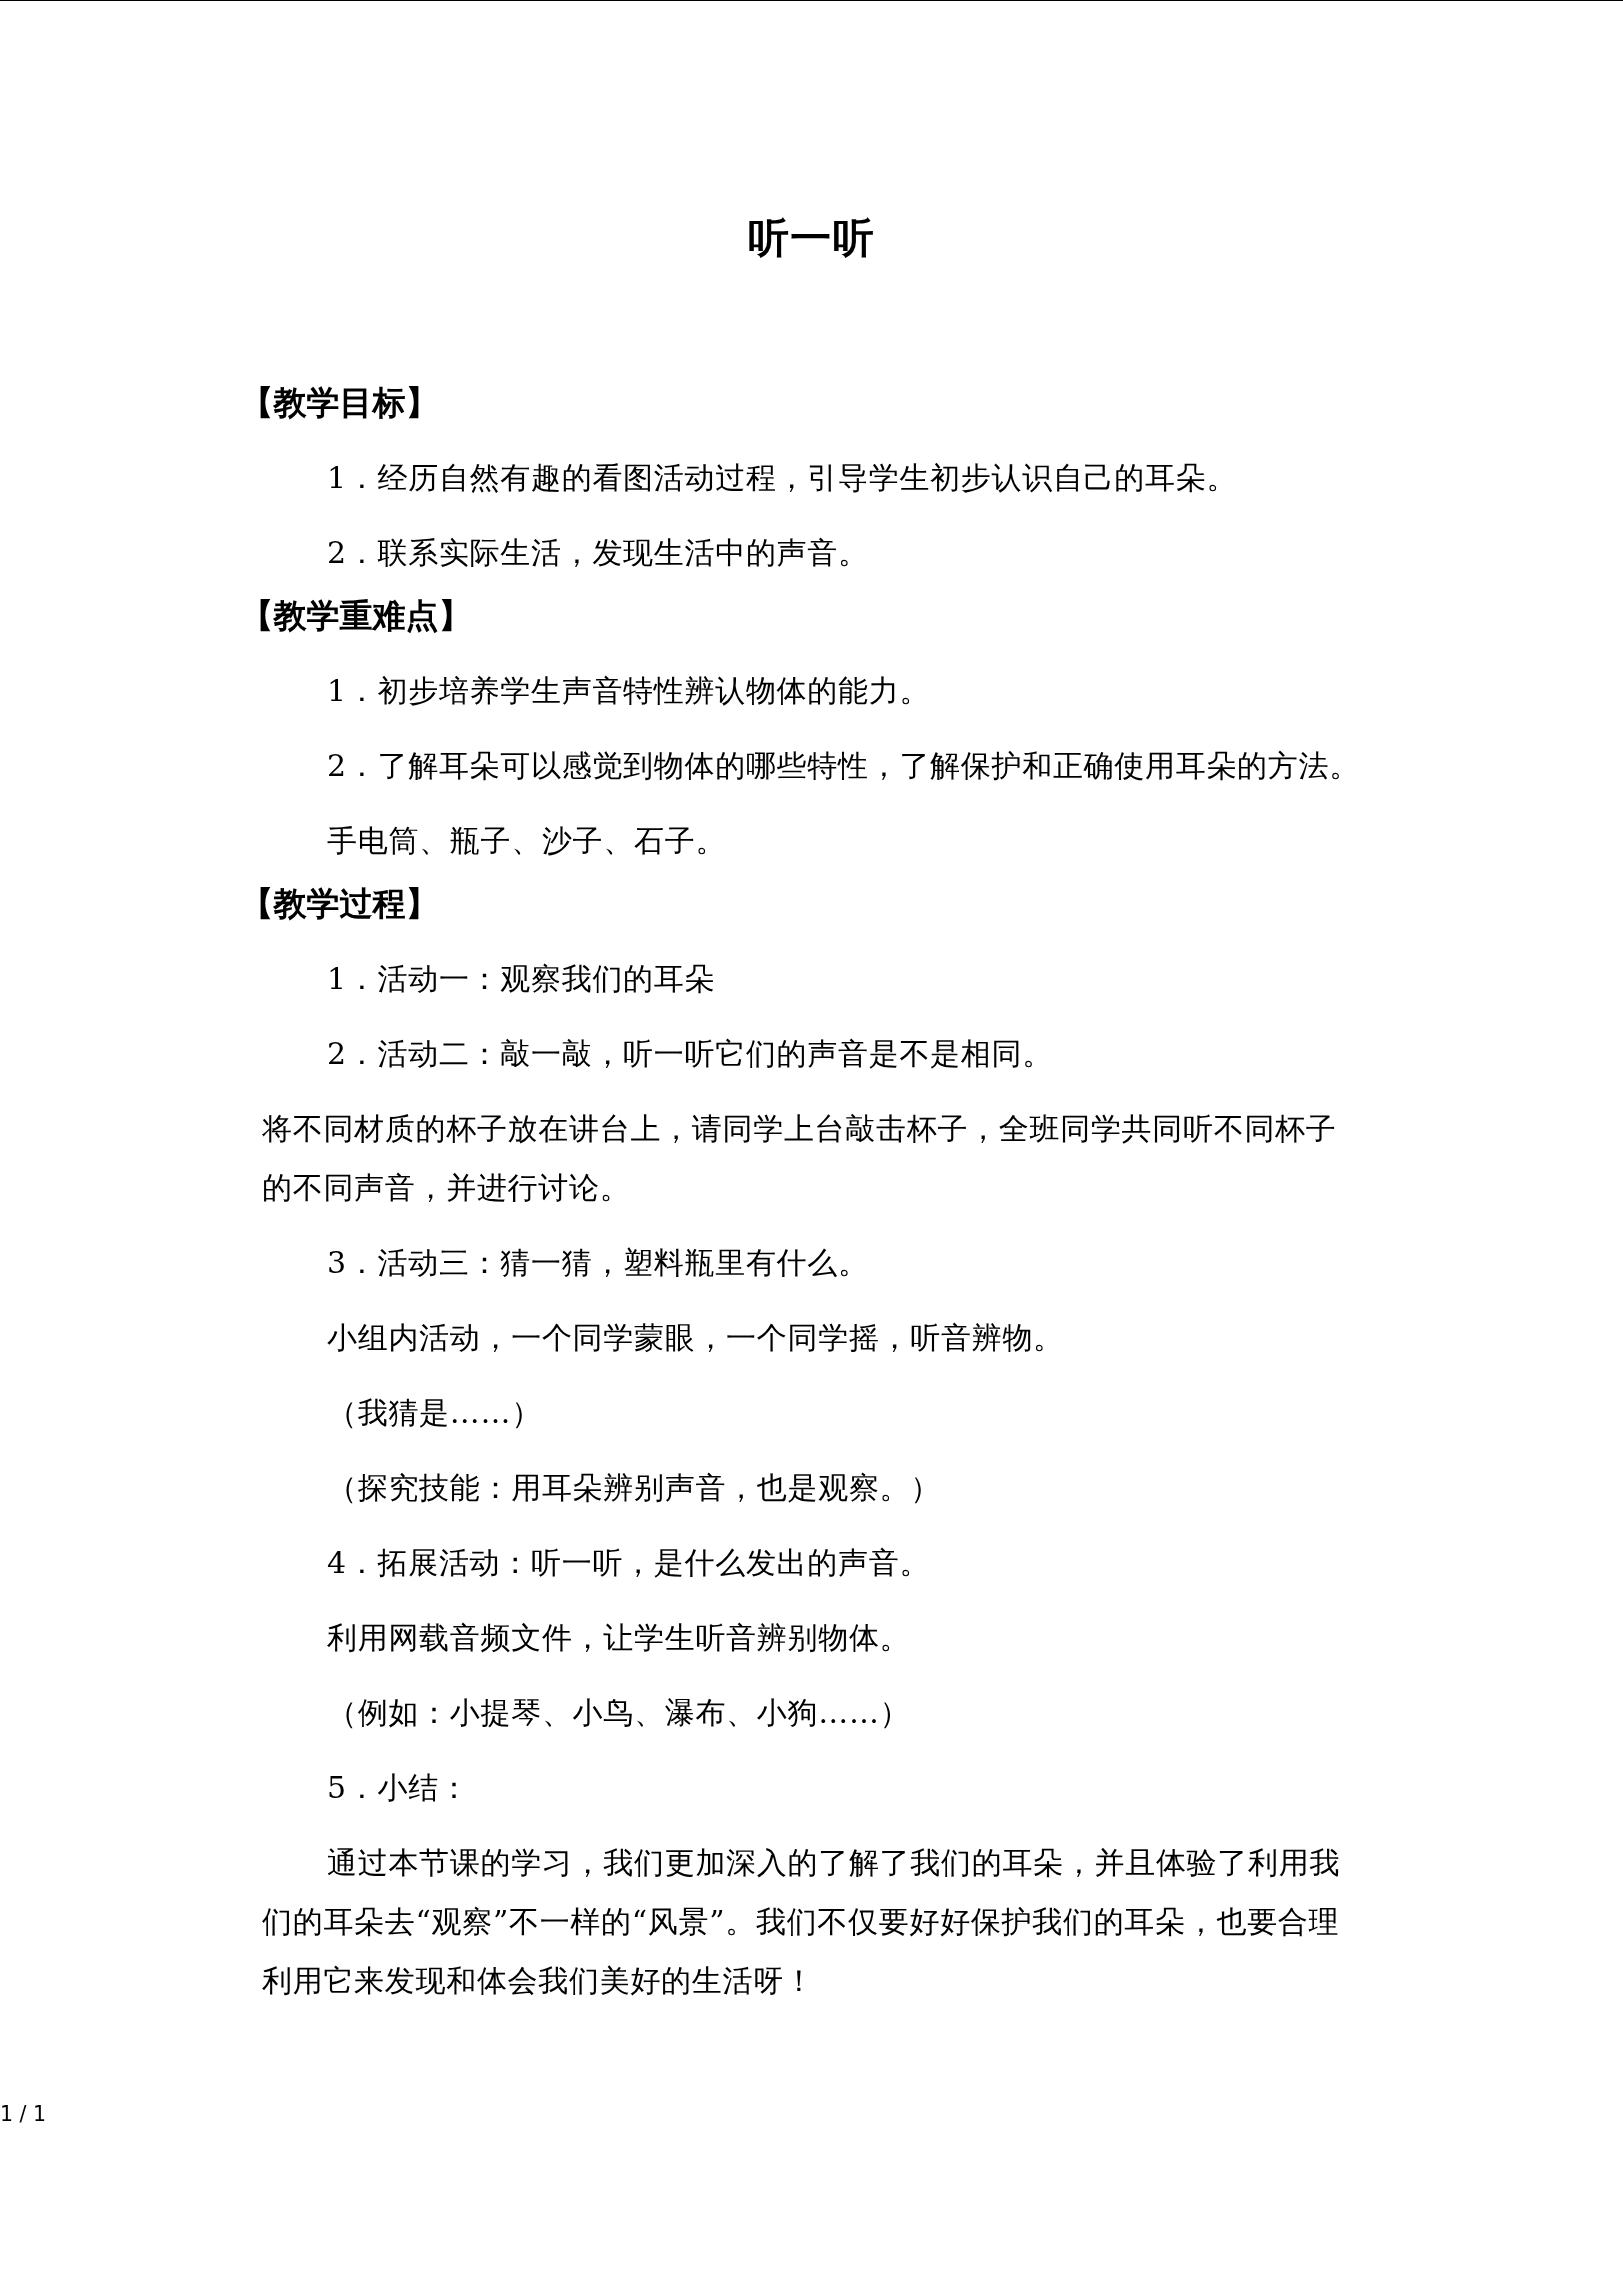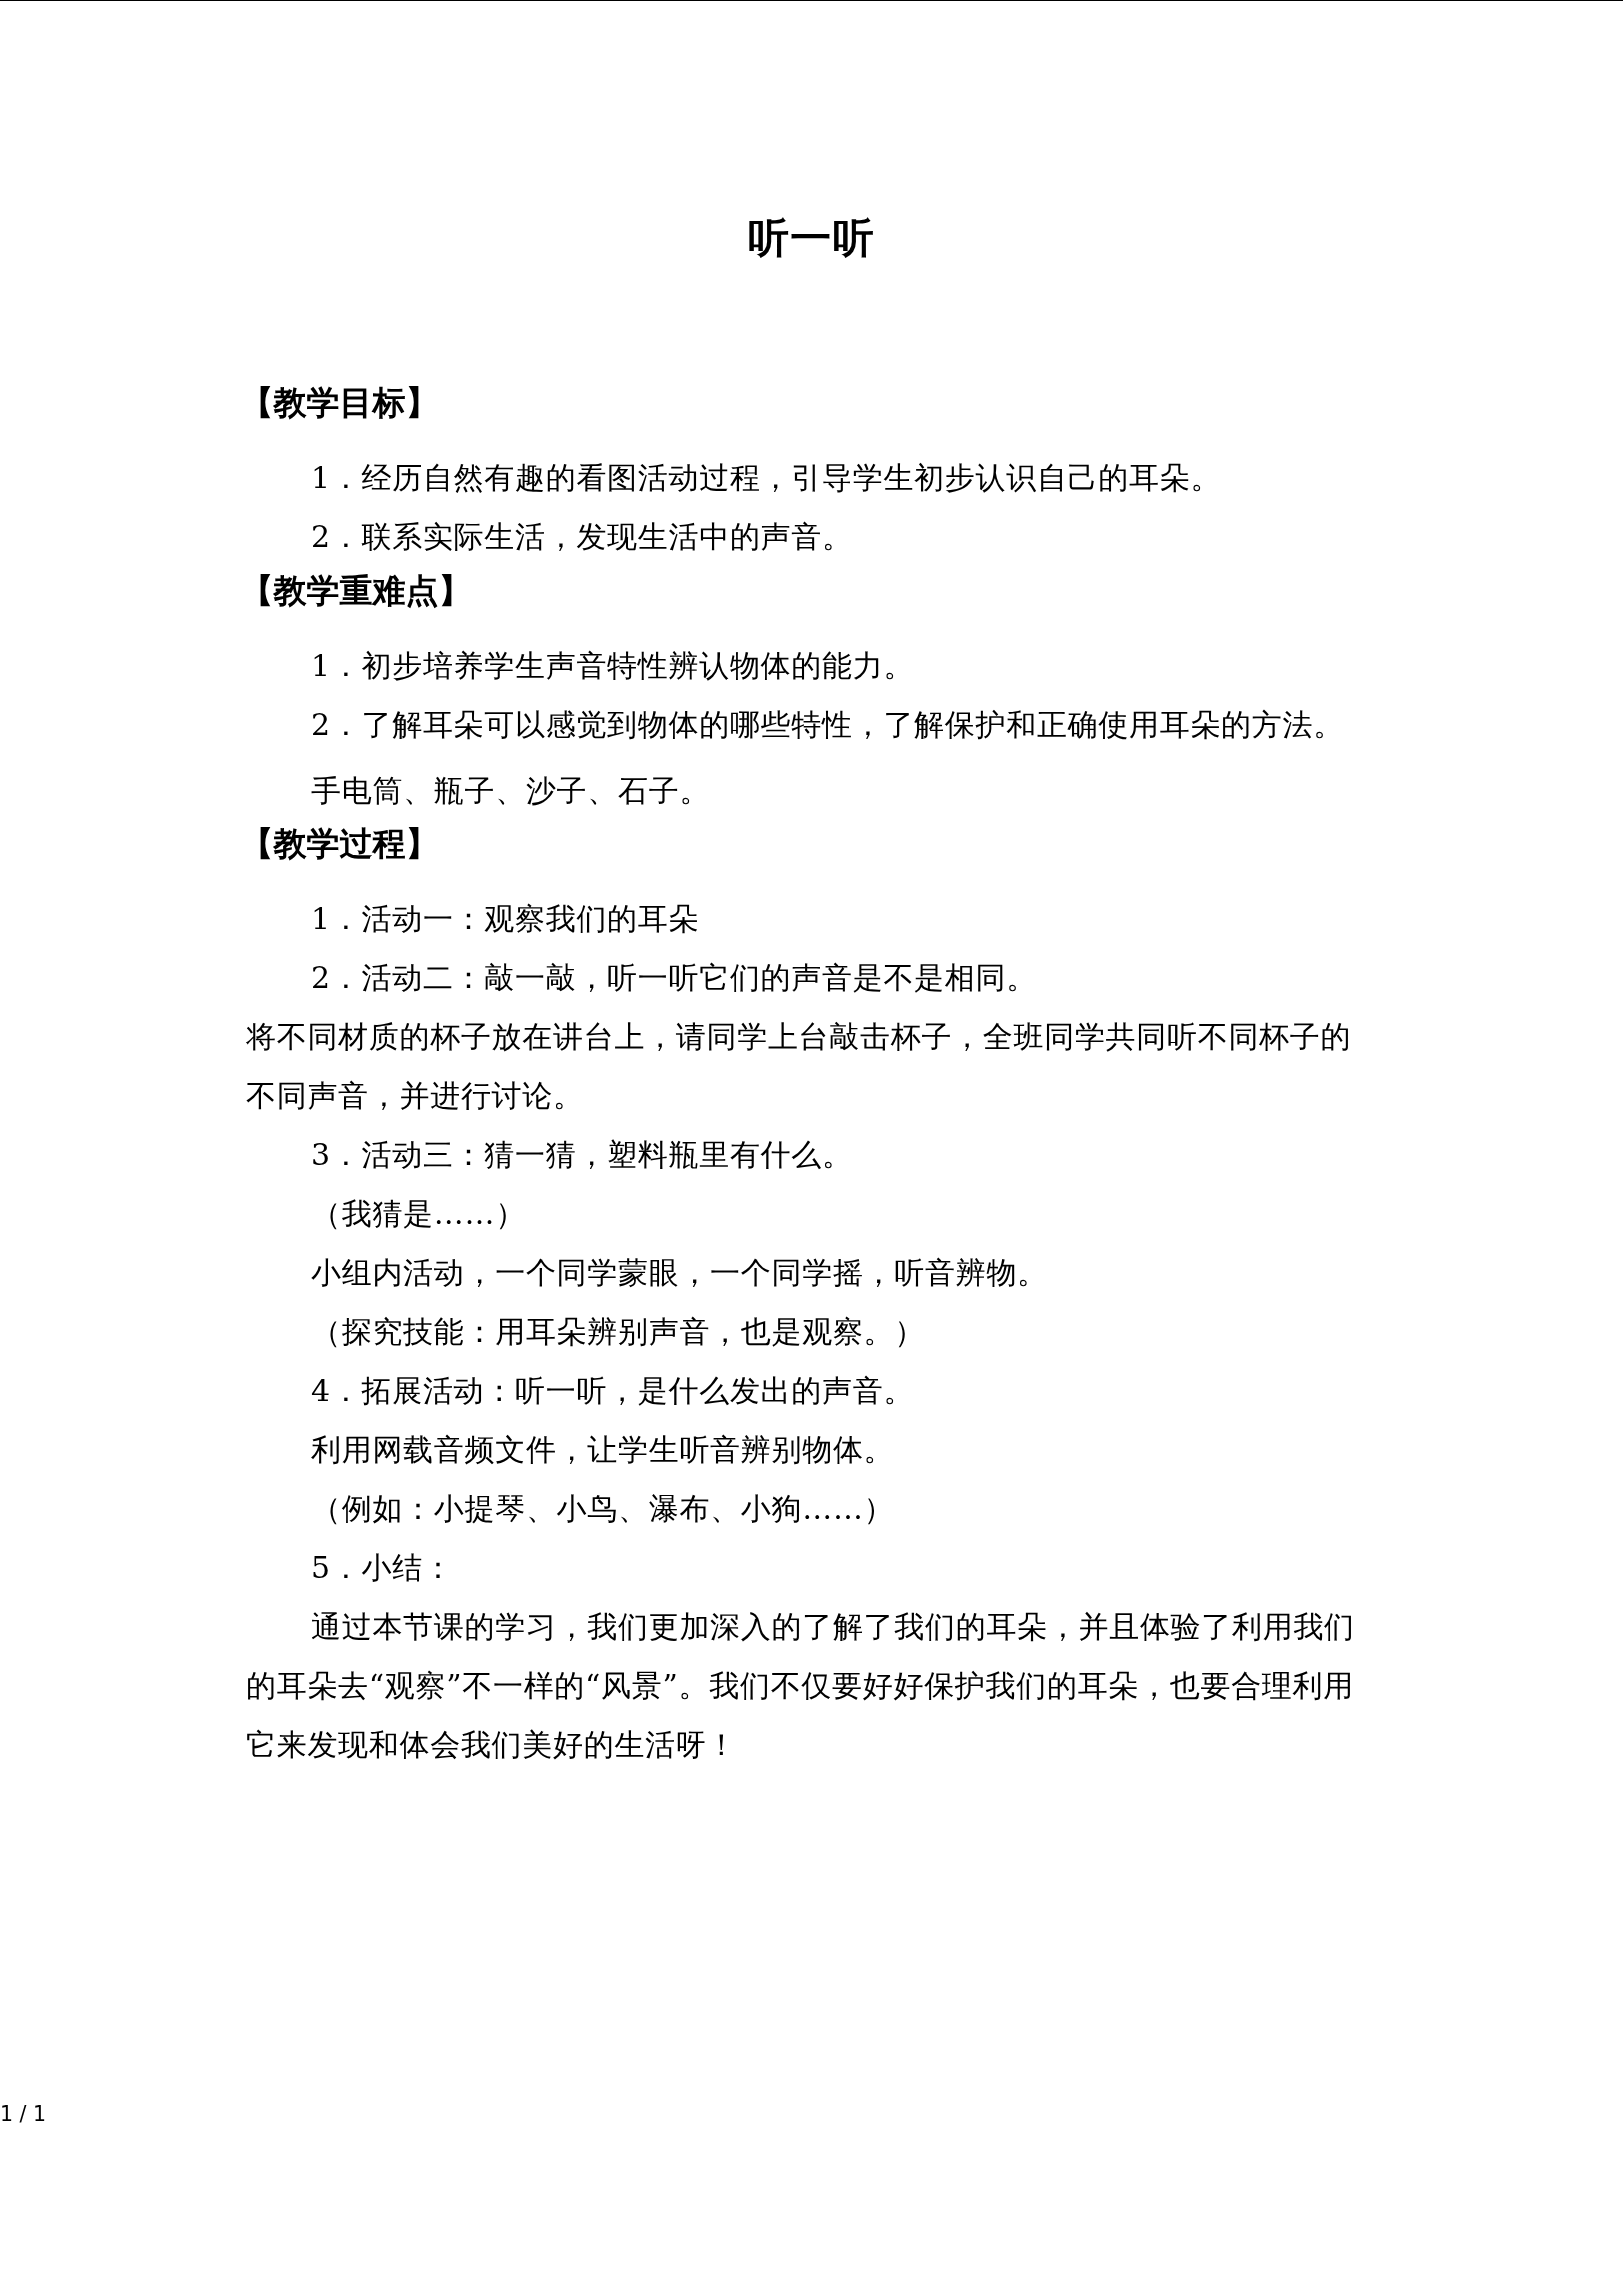--- a/index.html
+++ b/index.html
@@ -15,21 +15,21 @@
     font-family: "DejaVu Sans", "Liberation Sans", sans-serif;
     font-weight: bold; font-size: 41px; letter-spacing: 1.4px;
   }
   .content { position: absolute; left: 246px; top: 385px; width: 1132px; }
   .heading {
     font-family: Liberation Mono, monospace;
     font-weight: bold; font-size: 33px; line-height: 41px;
     margin: 0 0 22px 0; margin-left: -5.5px;
   }
   .p {
-    font-size: 30px; line-height: 59px; margin: 0;
+    font-size: 30px; line-height: 59px; margin: 16px;
     text-indent: 65px; letter-spacing: 0.7px;
   }
   .p.noindent { text-indent: 0; }
   .section { margin-bottom: 6.8px; }
   .pagenum {
     position: absolute; top: 2102px; left: 0; width: 1623px; 
     font-family: "DejaVu Sans", "Liberation Sans", sans-serif;
     font-weight: normal; font-size: 20.5px;
   }
 </style>
@@ -58,22 +58,22 @@
     <div class="section">
       <p class="p">手电筒、瓶子、沙子、石子。</p>
     </div>
 
     <div class="section">
       <div class="heading">【教学过程】</div>
       <p class="p">1．活动一：观察我们的耳朵</p>
       <p class="p">2．活动二：敲一敲，听一听它们的声音是不是相同。</p>
       <p class="p noindent">将不同材质的杯子放在讲台上，请同学上台敲击杯子，全班同学共同听不同杯子的不同声音，并进行讨论。</p>
       <p class="p">3．活动三：猜一猜，塑料瓶里有什么。</p>
+      <p class="p">小组内活动，一个同学蒙眼，一个同学摇，听音辨物。</p>
       <p class="p">（我猜是……）</p>
-      <p class="p">小组内活动，一个同学蒙眼，一个同学摇，听音辨物。</p>
       <p class="p">（探究技能：用耳朵辨别声音，也是观察。）</p>
       <p class="p">4．拓展活动：听一听，是什么发出的声音。</p>
       <p class="p">利用网载音频文件，让学生听音辨别物体。</p>
       <p class="p">（例如：小提琴、小鸟、瀑布、小狗……）</p>
       <p class="p">5．小结：</p>
       <p class="p">通过本节课的学习，我们更加深入的了解了我们的耳朵，并且体验了利用我们的耳朵去“观察”不一样的“风景”。我们不仅要好好保护我们的耳朵，也要合理利用它来发现和体会我们美好的生活呀！</p>
     </div>
 
   </div>
 

